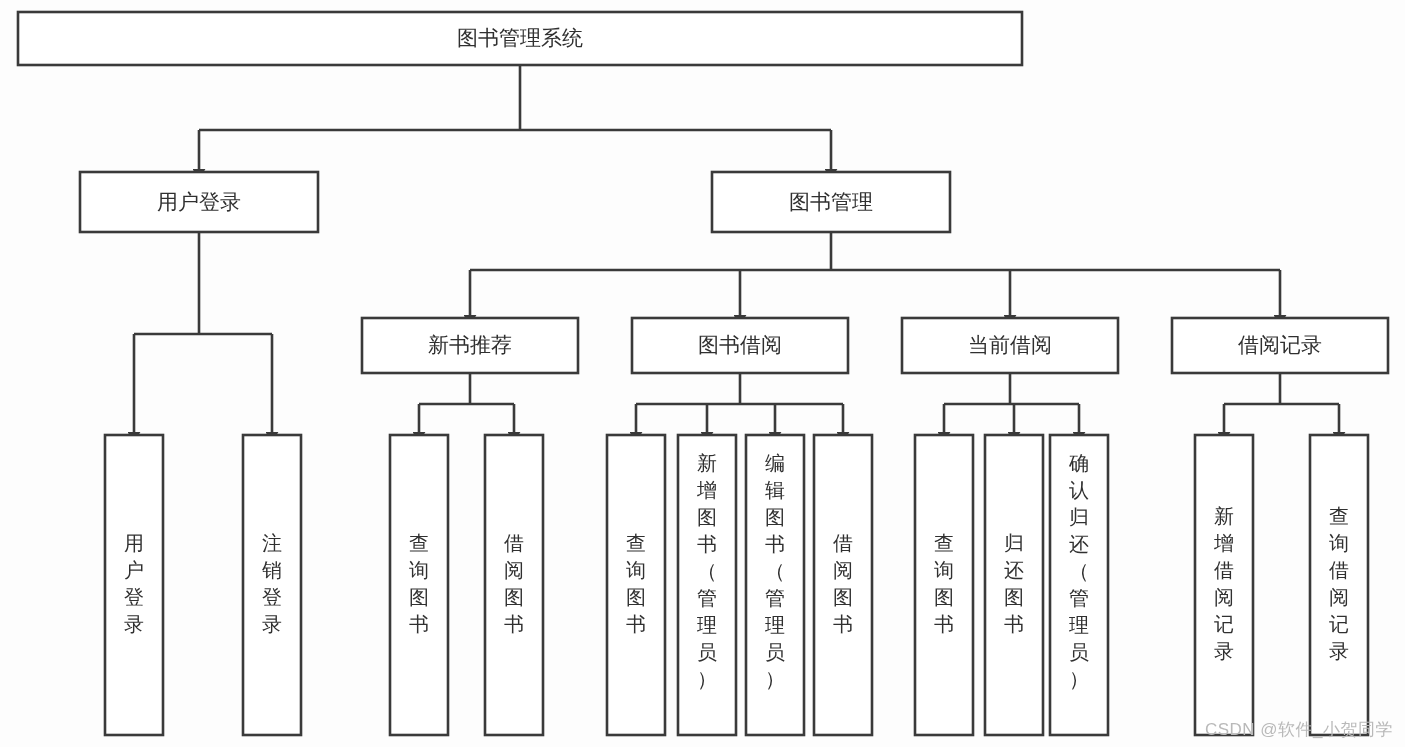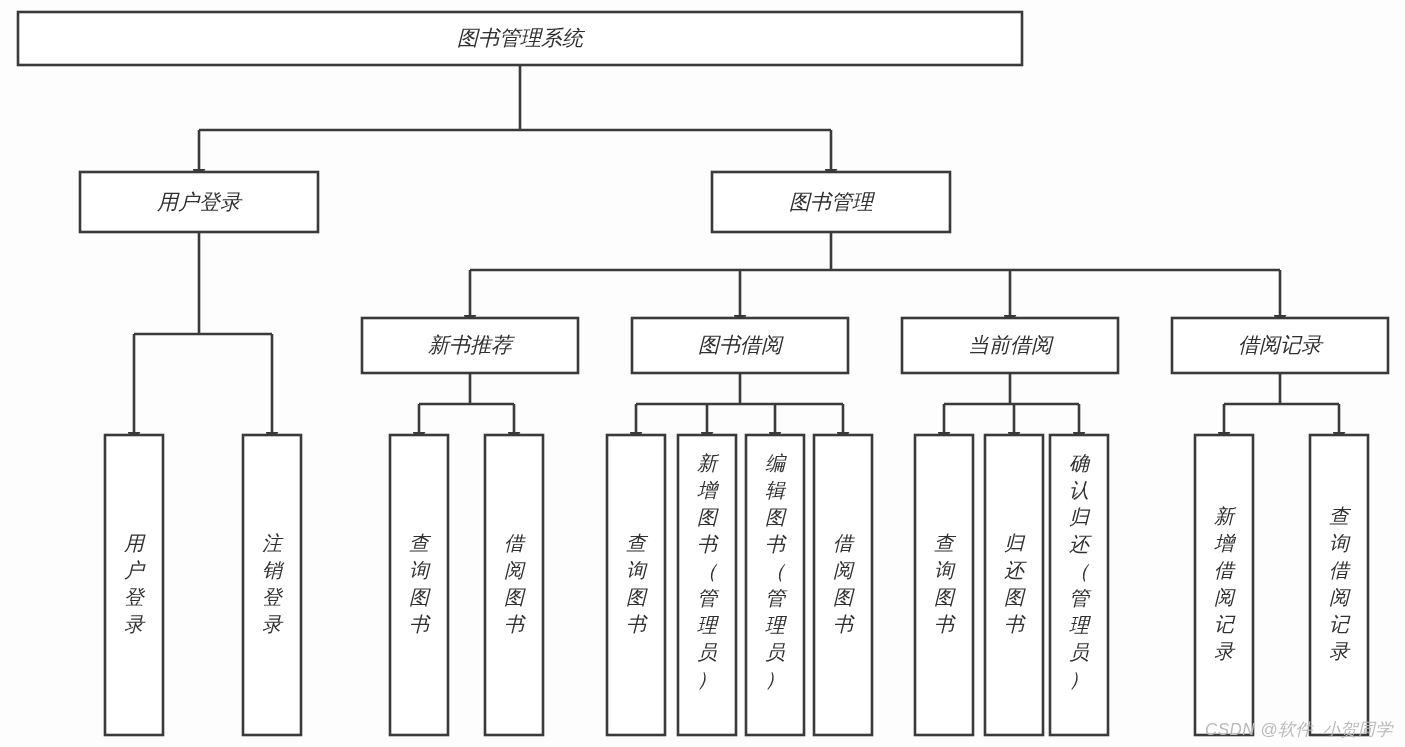--- a/index.html
+++ b/index.html
@@ -1,21 +1,21 @@
 <!DOCTYPE html>
 <html><head>
 <meta charset="utf-8">
 <style>
   html,body{margin:0;padding:0;background:#ffffff;}
   body{
     width:1405px;height:747px;overflow:hidden;
     font-family:"Liberation Sans","DejaVu Sans",sans-serif;
     background:#fdfdfd;
   }
-  #diagram-root{position:relative;width:1405px;height:747px;font-style:italic;}
+  #diagram-root{position:relative;width:1405px;height:747px;}
   svg#tree-svg{position:absolute;left:0;top:0;width:1405px;height:747px;display:block;}
   .node-box{fill:#ffffff;stroke:#3a3a3a;stroke-width:2.6;}
   .link-line{stroke:#3a3a3a;stroke-width:2.6;fill:none;}
   .node-label{
     font-family:"Liberation Sans","DejaVu Sans",sans-serif;
     fill:#303030;
     text-anchor:middle;
     dominant-baseline:middle;
   }
   .label-h{font-size:21px;}

